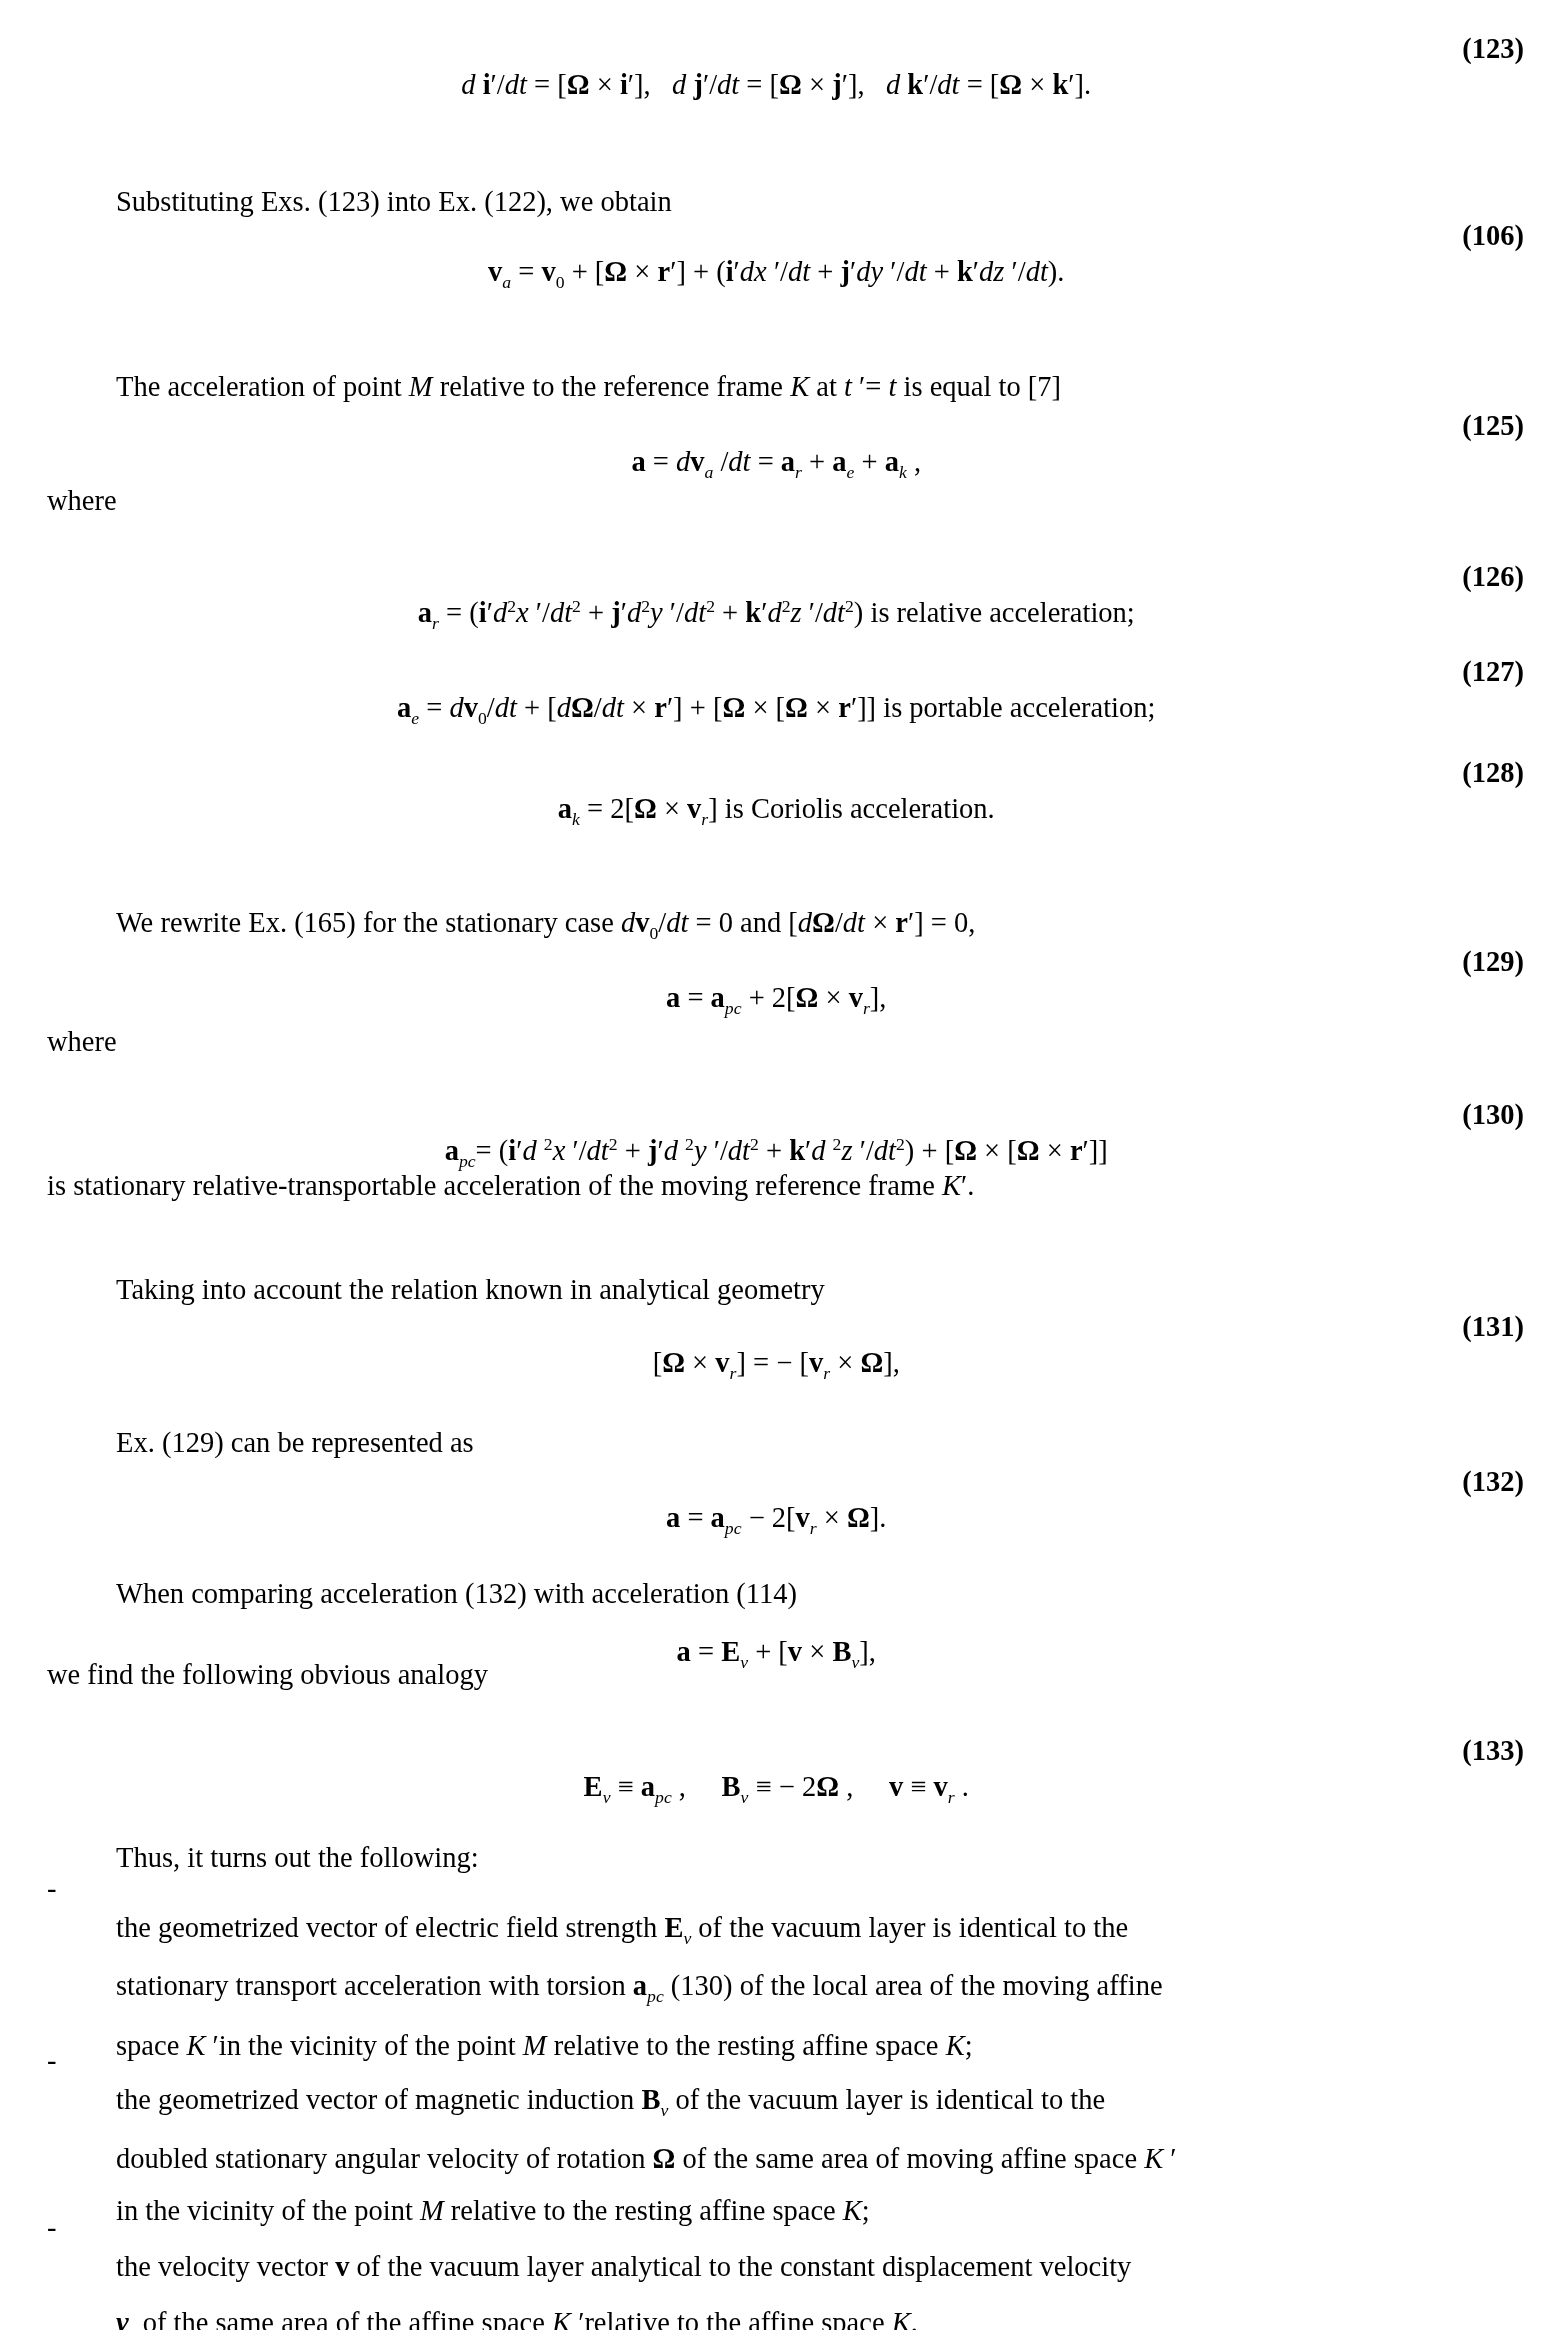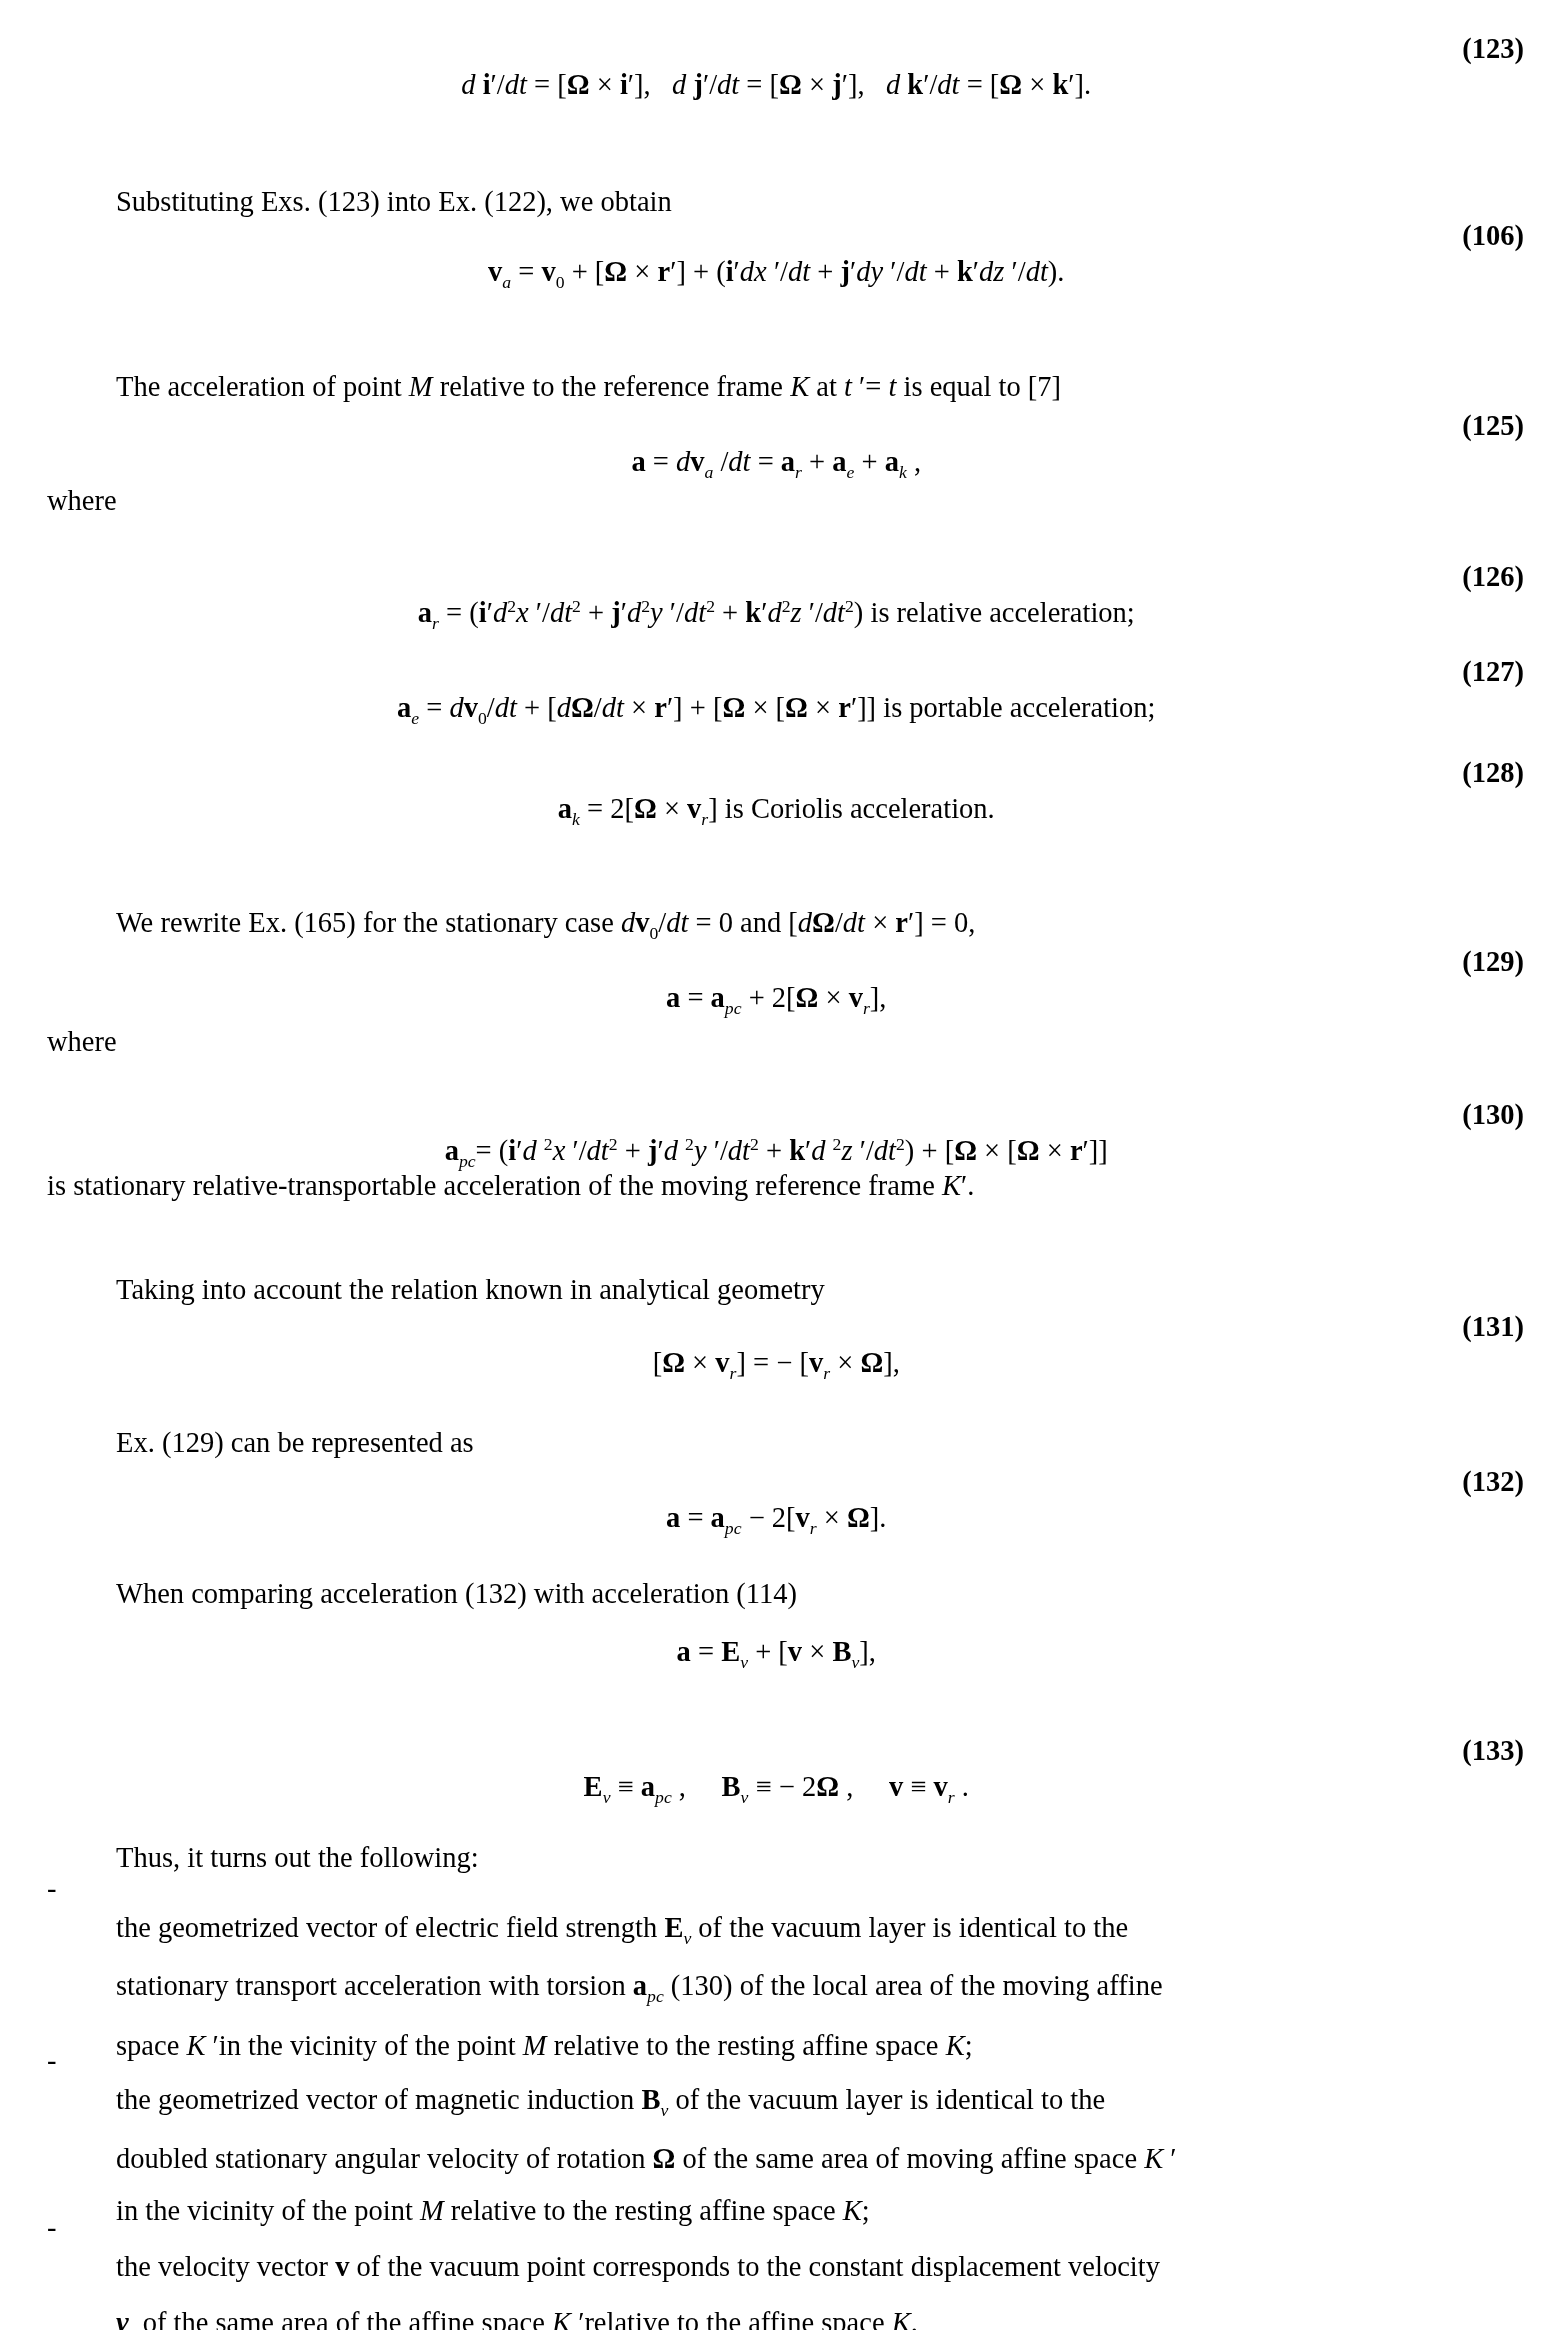--- a/index.html
+++ b/index.html
@@ -111,36 +111,37 @@
     <span><span class="tb">a</span><span> = </span><span class="tb">a</span><span class="tsub ti">pc</span><span> − 2[</span><span class="tb">v</span><span class="tsub ti">r</span><span> × </span><span class="tb">Ω</span><span>].</span></span>
     <span class="eqnum">(132)</span>
   </div>
 
   <div class="block para" style="top:1537px"><span>When comparing acceleration (132) with acceleration (114)</span></div>
 
   <div class="block eqrow" style="top:1598px">
     <span><span class="tb">a</span><span> = </span><span class="tb">E</span><span class="tsub ti">v</span><span> + [</span><span class="tb">v</span><span> × </span><span class="tb">B</span><span class="tsub ti">v</span><span>],</span></span>
   </div>
 
+  <div class="block flush" style="top:1657px"><span>we find the following obvious analogy</span></div>
 
   <div class="block eqrow" style="top:1733px">
     <span><span class="tb">E</span><span class="tsub ti">v</span><span> ≡ </span><span class="tb">a</span><span class="tsub ti">pc</span><span> ,     </span><span class="tb">B</span><span class="tsub ti">v</span><span> ≡ − 2</span><span class="tb">Ω</span><span> ,     </span><span class="tb">v</span><span> ≡ </span><span class="tb">v</span><span class="tsub ti">r</span><span> .</span></span>
     <span class="eqnum">(133)</span>
   </div>
 
   <div class="block para" style="top:1801px"><span>Thus, it turns out the following:</span></div>
 
   <div class="block marker" style="top:1871px">-</div>
   <div class="block para" style="top:1871px"><span>the geometrized vector of electric field strength </span><span class="tb">E</span><span class="tsub ti">v</span><span> of the vacuum layer is identical to the</span></div>
   <div class="block para" style="top:1929px"><span>stationary transport acceleration with torsion </span><span class="tb">a</span><span class="tsub ti">pc</span><span> (130) of the local area of the moving affine</span></div>
   <div class="block para" style="top:1989px"><span>space </span><span class="ti">K</span><span> ′in the vicinity of the point </span><span class="ti">M</span><span> relative to the resting affine space </span><span class="ti">K</span><span>;</span></div>
 
   <div class="block marker" style="top:2043px">-</div>
   <div class="block para" style="top:2043px"><span>the geometrized vector of magnetic induction </span><span class="tb">B</span><span class="tsub ti">v</span><span> of the vacuum layer is identical to the</span></div>
   <div class="block para" style="top:2102px"><span>doubled stationary angular velocity of rotation </span><span class="tb">Ω</span><span> of the same area of moving affine space </span><span class="ti">K</span><span> ′</span></div>
   <div class="block para" style="top:2154px"><span>in the vicinity of the point </span><span class="ti">M</span><span> relative to the resting affine space </span><span class="ti">K</span><span>;</span></div>
 
   <div class="block marker" style="top:2210px">-</div>
-  <div class="block para" style="top:2210px"><span>the velocity vector </span><span class="tb">v</span><span> of the vacuum point corresponds to the constant displacement velocity</span></div>
+  <div class="block para" style="top:2210px"><span>the velocity vector </span><span class="tb">v</span><span> of the vacuum layer analytical to the constant displacement velocity</span></div>
   <div class="block para" style="top:2266px"><span class="tbi">v</span><span class="tsub ti">r</span><span> of the same area of the affine space </span><span class="ti">K</span><span> ′relative to the affine space </span><span class="ti">K</span><span>.</span></div>
 
 </div>
 
 
 </body></html>

